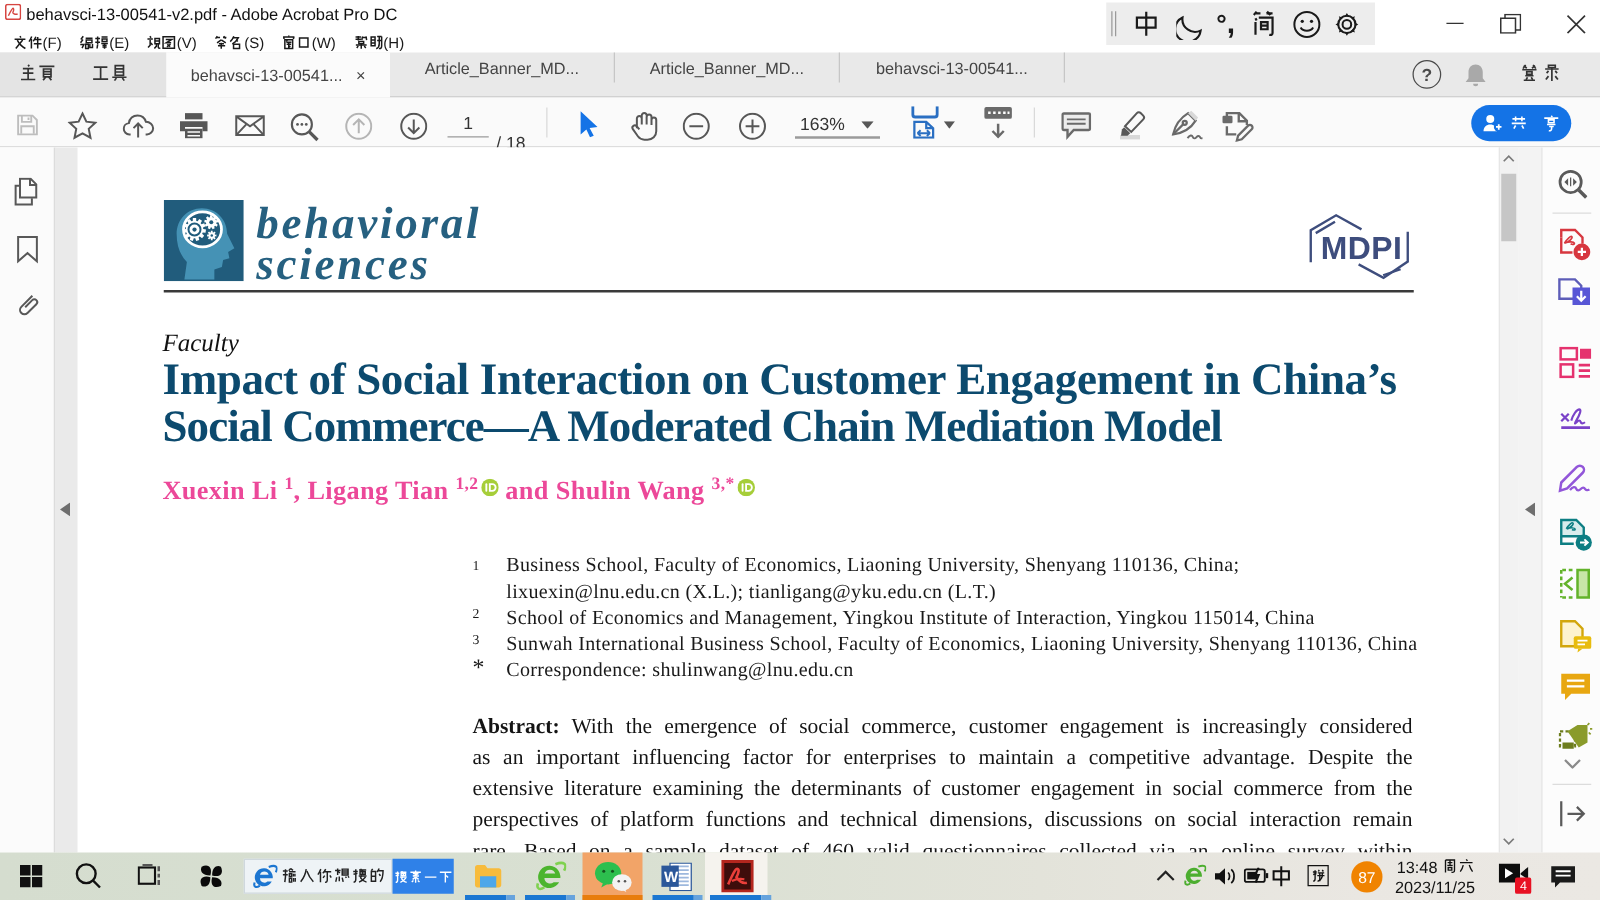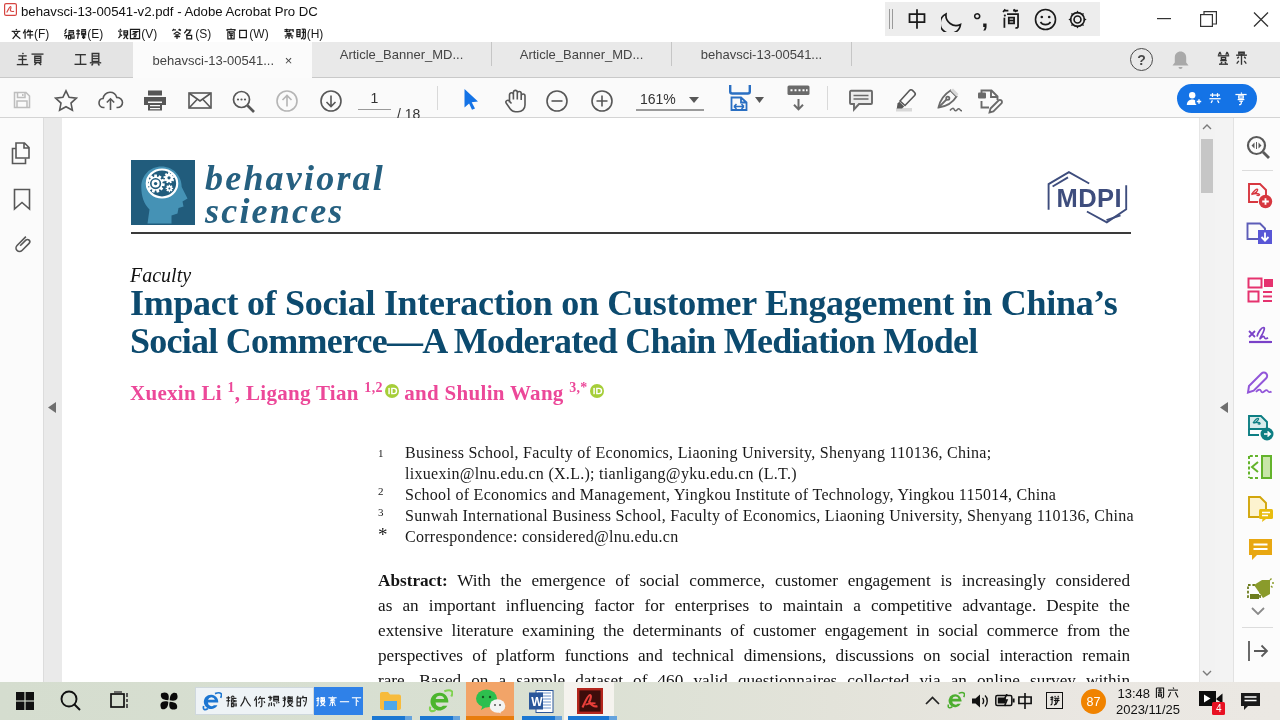--- a/index.html
+++ b/index.html
@@ -383,21 +383,21 @@
         </g>
       </svg>
 
   <svg class="ticon" style="left:591px;top:12px" width="22" height="22" viewBox="0 0 22 22">
         <g fill="none" stroke="#575757" stroke-width="1.6">
           <circle cx="11" cy="11" r="10"></circle>
           <path d="M5.5 11 H16.5 M11 5.5 V16.5"></path>
         </g>
       </svg>
 
-  <div class="abs" style="left:640px;top:13px;font-size:14px;color:#333;">161%</div>
+  <div class="abs" style="left:640px;top:13px;font-size:14px;color:#333;">163%</div>
   <svg class="ticon" style="left:689px;top:19px" width="10" height="6" viewBox="0 0 10 6">
         <path d="M0 0 L5 6 L10 0 Z" fill="#575757"></path>
       </svg>
   <div class="abs" style="left:636px;top:31px;width:68px;height:1.5px;background:#9a9a9a;"></div>
 
   <svg class="ticon" style="left:729px;top:7px" width="22" height="26" viewBox="0 0 22 26">
         <g fill="none" stroke="#2a6fc2">
           <path d="M1.2 0 V6.5 a2 2 0 0 0 2 2 H18.8 a2 2 0 0 0 2 -2 V0" stroke-width="2.4"></path>
           <path d="M2.5 12.5 H12 L17.5 17.5 V25 H2.5 Z M12 12.5 V17.5 H17.5" stroke-width="1.8"></path>
           <path d="M5 21.5 H15 M5 21.5 L7.5 19.2 M5 21.5 L7.5 23.8 M15 21.5 L12.5 19.2 M15 21.5 L12.5 23.8" stroke-width="1.6"></path>
@@ -517,25 +517,25 @@
             <path d="M7 4.2 h3.2 a3.8 3.8 0 0 1 0 7.6 H7 Z M8.7 5.8 v4.4 h1.4 a2.2 2.2 0 0 0 0 -4.4 Z" fill="#fff"></path>
           </svg> and Shulin Wang <sup>3,*</sup><svg class="orcid" viewBox="0 0 16 16">
             <circle cx="8" cy="8" r="8" fill="#a6ce39"></circle>
             <rect x="3.8" y="4.2" width="1.7" height="7.6" rx="0.8" fill="#fff"></rect>
             <path d="M7 4.2 h3.2 a3.8 3.8 0 0 1 0 7.6 H7 Z M8.7 5.8 v4.4 h1.4 a2.2 2.2 0 0 0 0 -4.4 Z" fill="#fff"></path>
           </svg></div>
     <div class="abs serif afftext" style="left:333px;top:323px;"><span class="affsup">1</span></div>
     <div class="abs serif afftext" style="left:360px;top:324px;white-space:nowrap;">Business School, Faculty of Economics, Liaoning University, Shenyang 110136, China;</div>
     <div class="abs serif afftext" style="left:360px;top:345px;white-space:nowrap;">lixuexin@lnu.edu.cn (X.L.); tianligang@yku.edu.cn (L.T.)</div>
     <div class="abs serif afftext" style="left:333px;top:361px;"><span class="affsup">2</span></div>
-    <div class="abs serif afftext" style="left:360px;top:366px;white-space:nowrap;">School of Economics and Management, Yingkou Institute of Technology, Yingkou 115014, China</div>
+    <div class="abs serif afftext" style="left:360px;top:366px;white-space:nowrap;">School of Economics and Management, Yingkou Institute of Interaction, Yingkou 115014, China</div>
     <div class="abs serif afftext" style="left:333px;top:382px;"><span class="affsup">3</span></div>
     <div class="abs serif afftext" style="left:360px;top:387px;white-space:nowrap;">Sunwah International Business School, Faculty of Economics, Liaoning University, Shenyang 110136, China</div>
     <div class="abs serif afftext" style="left:333px;top:406px;font-size:19px;">*</div>
-    <div class="abs serif afftext" style="left:360px;top:408px;">Correspondence: considered@lnu.edu.cn</div>
+    <div class="abs serif afftext" style="left:360px;top:408px;">Correspondence: shulinwang@lnu.edu.cn</div>
     <div class="abs serif abst" style="top:453px;"><b>Abstract:</b> With the emergence of social commerce, customer engagement is increasingly considered</div>
     <div class="abs serif abst" style="top:503px;">extensive literature examining the determinants of customer engagement in social commerce from the</div>
     <div class="abs serif abst" style="top:478px;">as an important influencing factor for enterprises to maintain a competitive advantage. Despite the</div>
     <div class="abs serif abst" style="top:528px;">perspectives of platform functions and technical dimensions, discussions on social interaction remain</div>
     <div class="abs serif abst" style="top:553px;">rare. Based on a sample dataset of 460 valid questionnaires collected via an online survey within</div>
   </div>
   <div class="abs" id="lsidebar">
     <svg class="abs" style="left:11px;top:24px" width="22" height="23" viewBox="0 0 22 23">
           <g fill="none" stroke="#585858" stroke-width="1.6">
             <path d="M5 5.5 V1 H13.5 L18 5.5 V16 H5 Z M13 1.5 V6 H17.5"></path>

